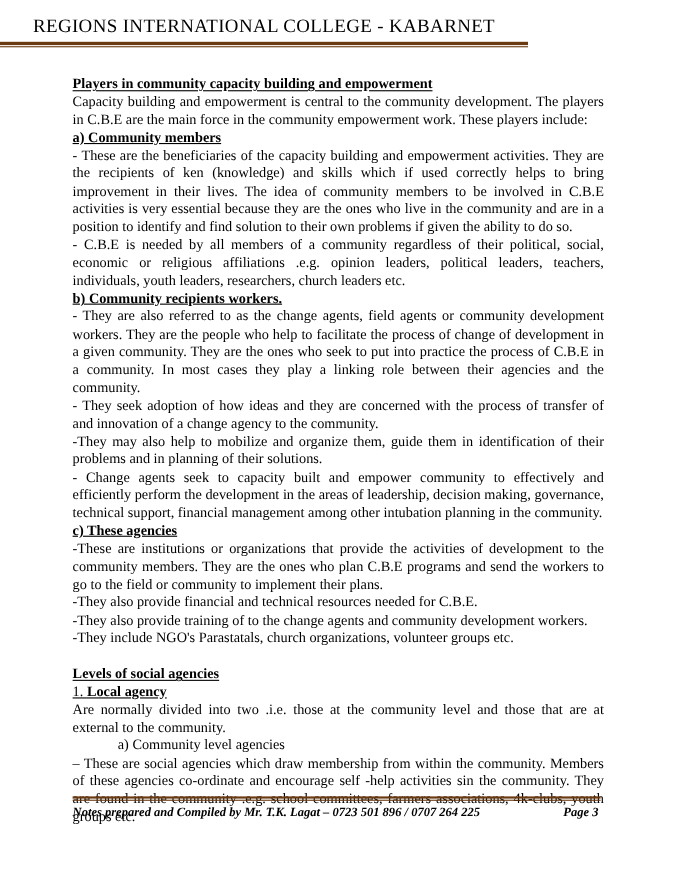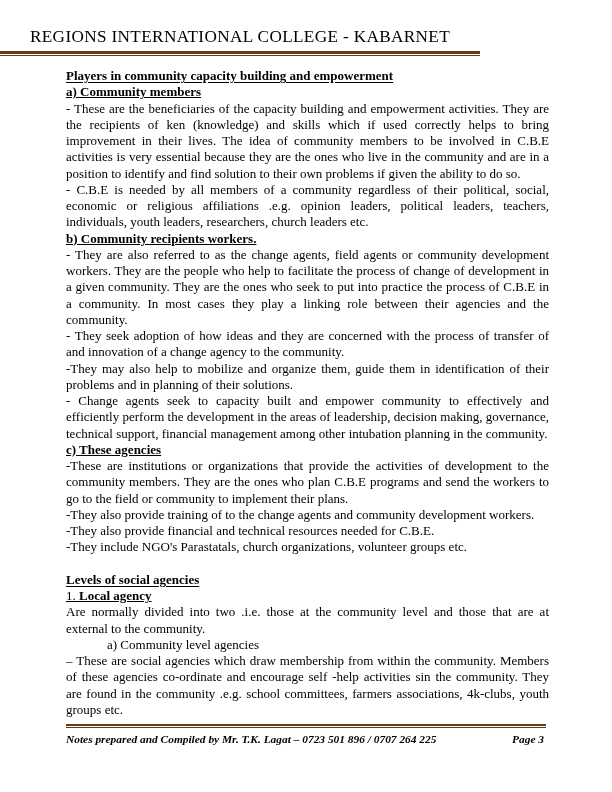--- a/index.html
+++ b/index.html
@@ -21,21 +21,21 @@
     position: absolute;
     left: 66px;
     top: 0;
     width: 480px;
     height: 792px;
   }
 
   
   .doc-header {
     position: absolute;
-    top: 27px;
+    top: 14px;
     left: 0;
     width: 480px;
   }
   .doc-title {
     font-size: 17.2px;
     text-align: center;
     letter-spacing: 0.35px;
     color: #000000;
     line-height: 1.18;
     white-space: nowrap;
@@ -123,20 +123,21 @@
   <div class="doc-header">
     <div class="doc-title">REGIONS INTERNATIONAL COLLEGE - KABARNET</div>
     <div class="header-rule"></div>
   </div>
 
   <div class="content-frame">
     <div class="doc-body">
 
       <div class="heading">Players in community capacity building and empowerment</div>
 
+      <p class="p">Capacity building and empowerment is central to the community development. The players in C.B.E are the main force in the community empowerment work. These players include:</p>
 
       <div class="subhead">a) Community members</div>
 
       <p class="p">- These are the beneficiaries of the capacity building and empowerment activities. They are the recipients of ken (knowledge) and skills which if used correctly helps to bring improvement in their lives. The idea of community members to be involved in C.B.E activities is very essential because they are the ones who live in the community and are in a position to identify and find solution to their own problems if given the ability to do so.</p>
 
       <p class="p">- C.B.E is needed by all members of a community regardless of their political, social, economic or religious affiliations .e.g. opinion leaders, political leaders, teachers, individuals, youth leaders, researchers, church leaders etc.</p>
 
       <div class="subhead">b) Community recipients workers.</div>
 
       <p class="p">- They are also referred to as the change agents, field agents or community development workers. They are the people who help to facilitate the process of change of development in a given community. They are the ones who seek to put into practice the process of C.B.E in a community. In most cases they play a linking role between their agencies and the community.</p>
@@ -144,23 +145,23 @@
       <p class="p">- They seek adoption of how ideas and they are concerned with the process of transfer of and innovation of a change agency to the community.</p>
 
       <p class="p">-They may also help to mobilize and organize them, guide them in identification of their problems and in planning of their solutions.</p>
 
       <p class="p">- Change agents seek to capacity built and empower community to effectively and efficiently perform the development in the areas of leadership, decision making, governance, technical support, financial management among other intubation planning in the community.</p>
 
       <div class="subhead">c) These agencies</div>
 
       <p class="p">-These are institutions or organizations that provide the activities of development to the community members. They are the ones who plan C.B.E programs and send the workers to go to the field or community to implement their plans.</p>
 
+      <p class="p last-natural">-They also provide financial and technical resources needed for C.B.E.</p>
+
       <p class="p last-natural">-They also provide training of to the change agents and community development workers.</p>
-
-      <p class="p last-natural">-They also provide financial and technical resources needed for C.B.E.</p>
 
       <p class="p last-natural">-They include NGO's Parastatals, church organizations, volunteer groups etc.</p>
 
       <div class="gap"></div>
 
       <div class="heading">Levels of social agencies</div>
 
       <div class="subhead"><span class="numlead">1. </span><span>Local agency</span></div>
 
       <p class="p">Are normally divided into two .i.e. those at the community level and those that are at external to the community.</p>

